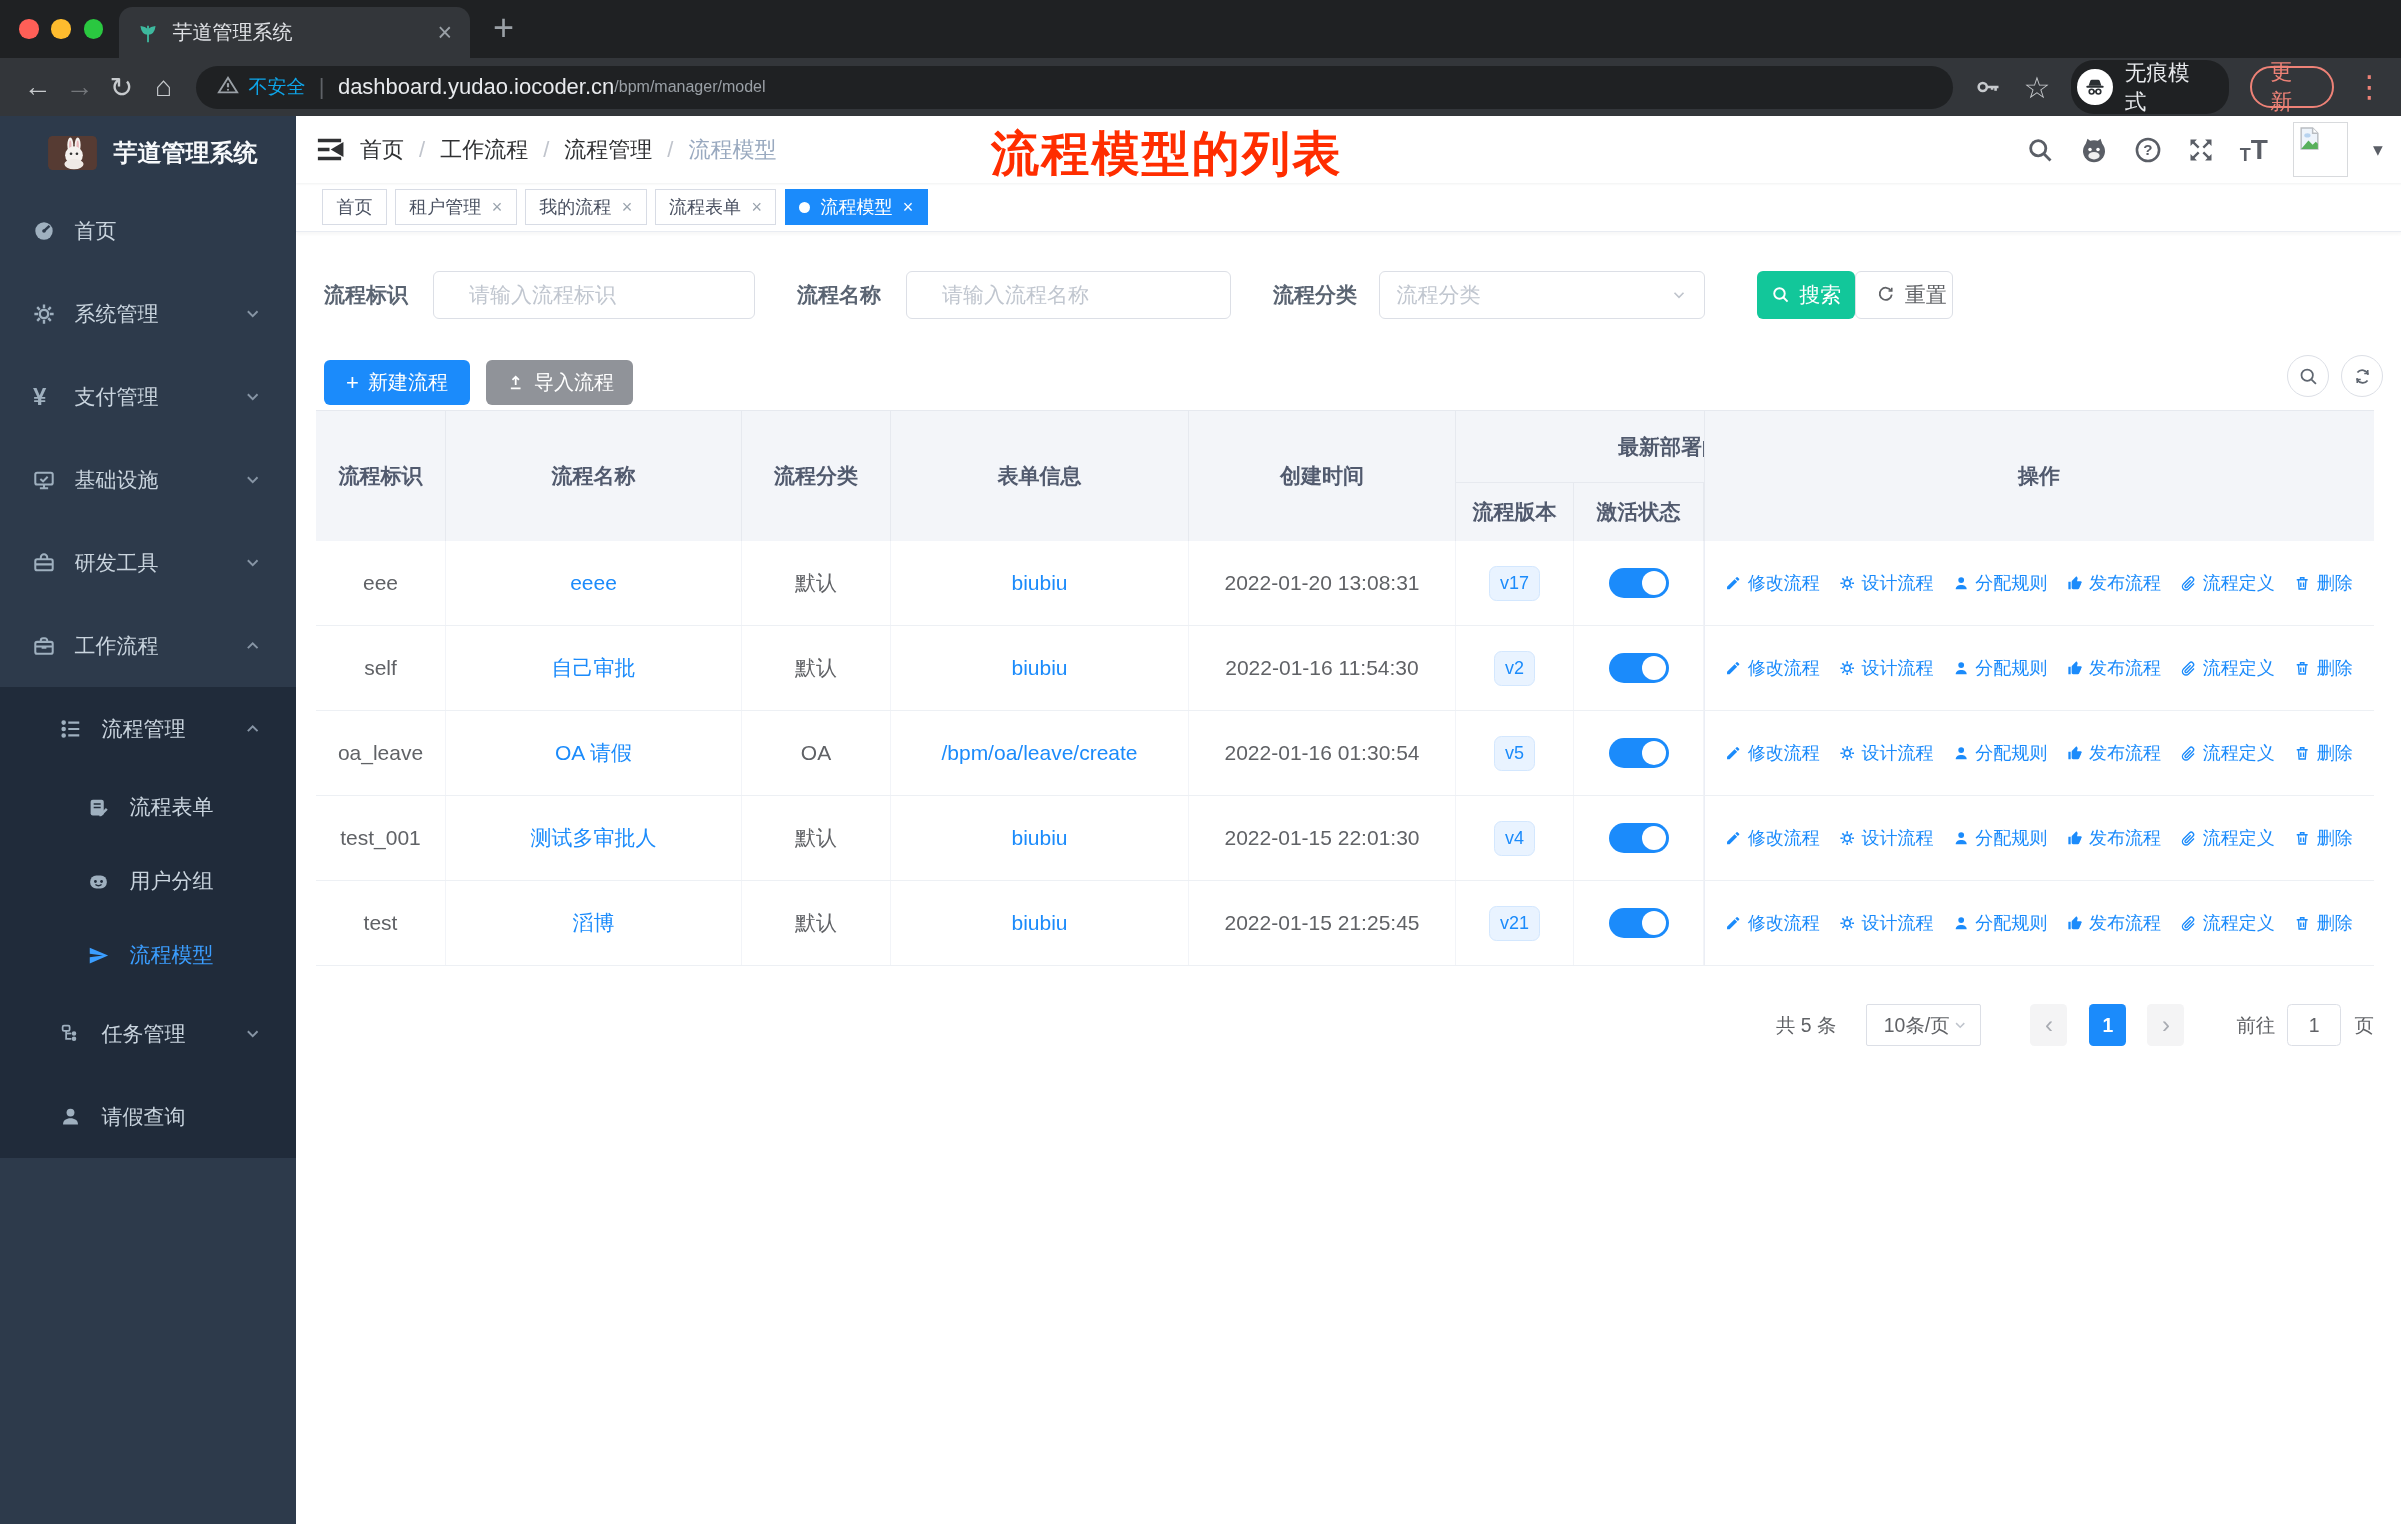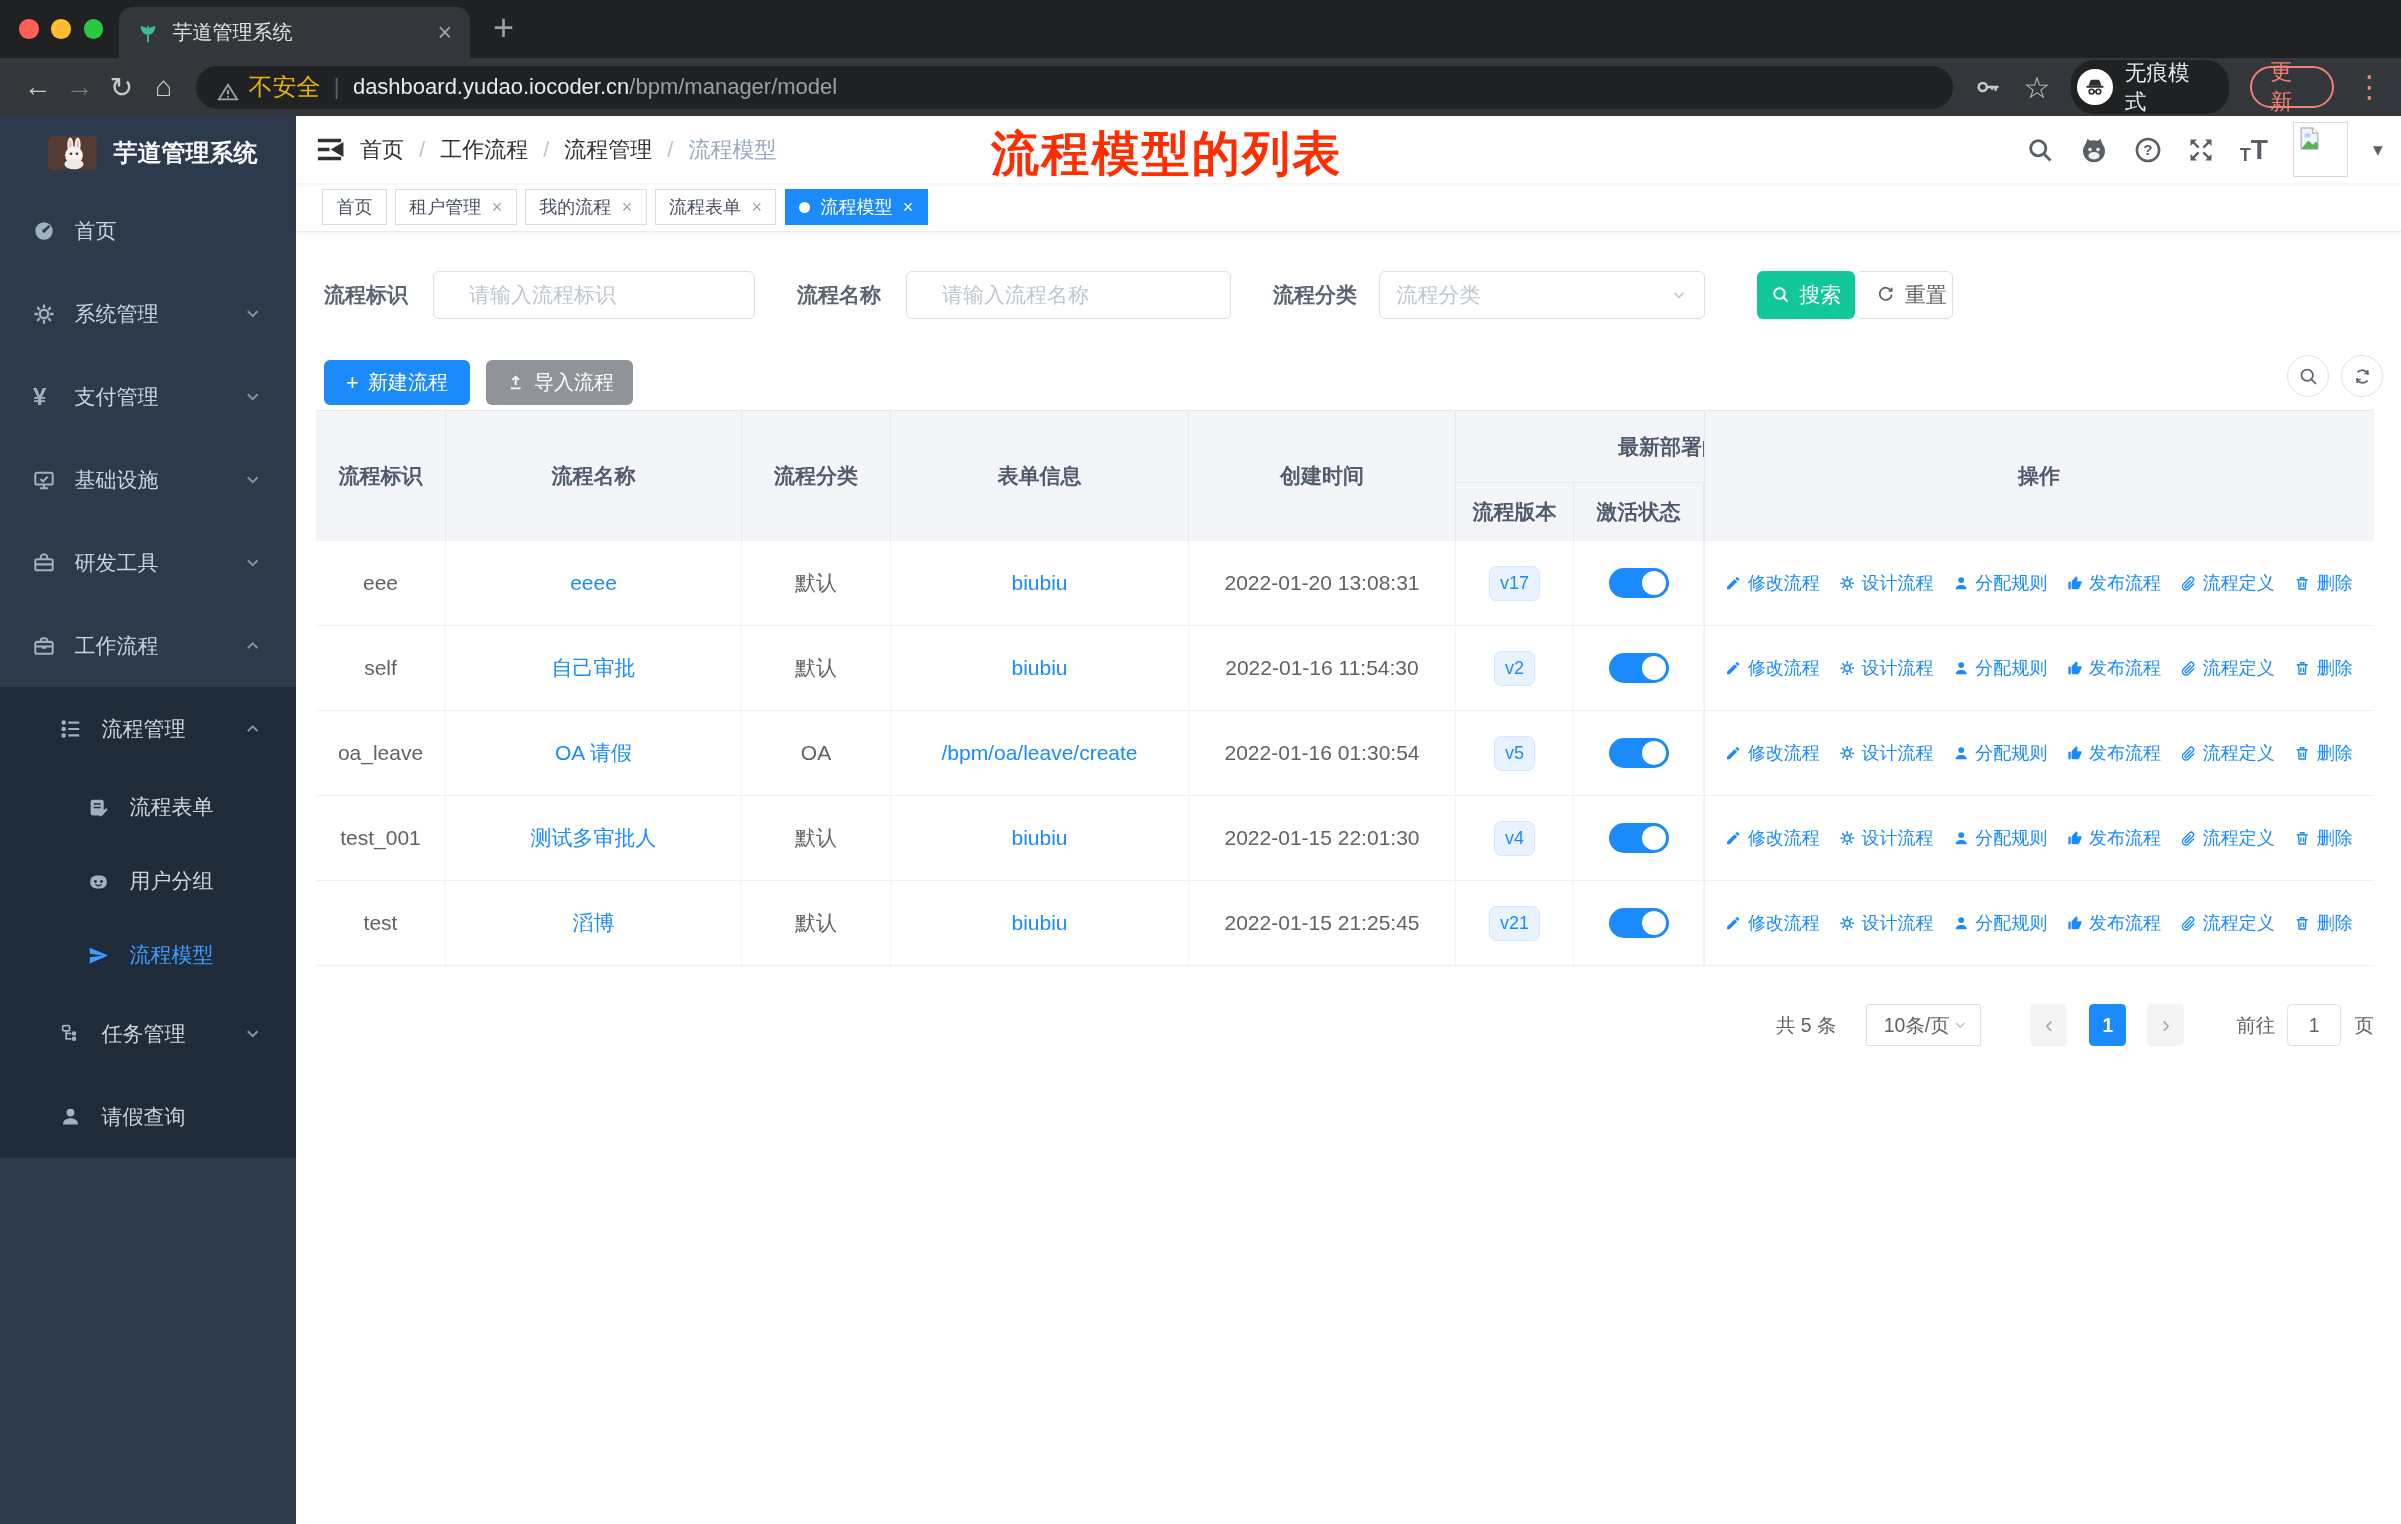--- a/index.html
+++ b/index.html
@@ -17,24 +17,24 @@
   .tab-title { color:#dfe1e5; font-size:20px; flex:1; white-space:nowrap; overflow:hidden; }
   .tab-close { color:#9aa0a6; font-size:25px; line-height:25px; }
   .newtab { position:absolute; left:493px; top:10.4px; color:#9aa0a6; font-size:36px; line-height:36px; font-weight:300; }
 
   .urlbar { position:absolute; left:0; top:58px; width:2401px; height:58px; background:#33363a;
             display:flex; align-items:center; padding:0 16.4px; }
   .nav-ic { width:42px; text-align:center; color:#c7cacd; font-size:28px; flex:0 0 auto; }
   .nav-ic.dim { color:#74777b; }
   .addr { width:1757px; height:43px; background:#1f2123; border-radius:21.6px; display:flex;
           align-items:center; padding:0 21px; margin-left:12px; flex:0 0 auto; }
-  .addr .sec { display:flex; align-items:flex-end; gap:9px; color:#eab308; font-size:24px; }
+  .addr .sec { display:flex; align-items:flex-start; gap:9px; color:#0ea5e9; font-size:19px; }
   .addr .div { color:#5f6368; margin:0 13.4px; font-size:22px; }
   .addr .host { color:#e8eaed; font-size:22px; }
-  .addr .path { color:#9aa0a6; font-size:22px; }
+  .addr .path { color:#9aa0a6; font-size:16px; }
   .url-right { display:flex; align-items:center; gap:21px; margin-left:21px; }
   .incog { height:54px; background:#1f2123; border-radius:23px; display:flex; align-items:center;
            gap:12px; padding:4.5px 19.4px 4.5px 6px; }
   .incog-circle { width:36px; height:36px; border-radius:50%; background:#fff; display:flex;
                   align-items:center; justify-content:center; }
   .incog-label { color:#e8eaed; font-size:21.6px; }
   .update-btn { height:42px; border:2.2px solid #ee8277; border-radius:21px; color:#ee8277;
                 font-size:22px; display:flex; align-items:center; padding:0 18px; }
   .dots { color:#ee8277; font-size:30px; line-height:30px; }
   .star { color:#c7cacd; font-size:30px; }

